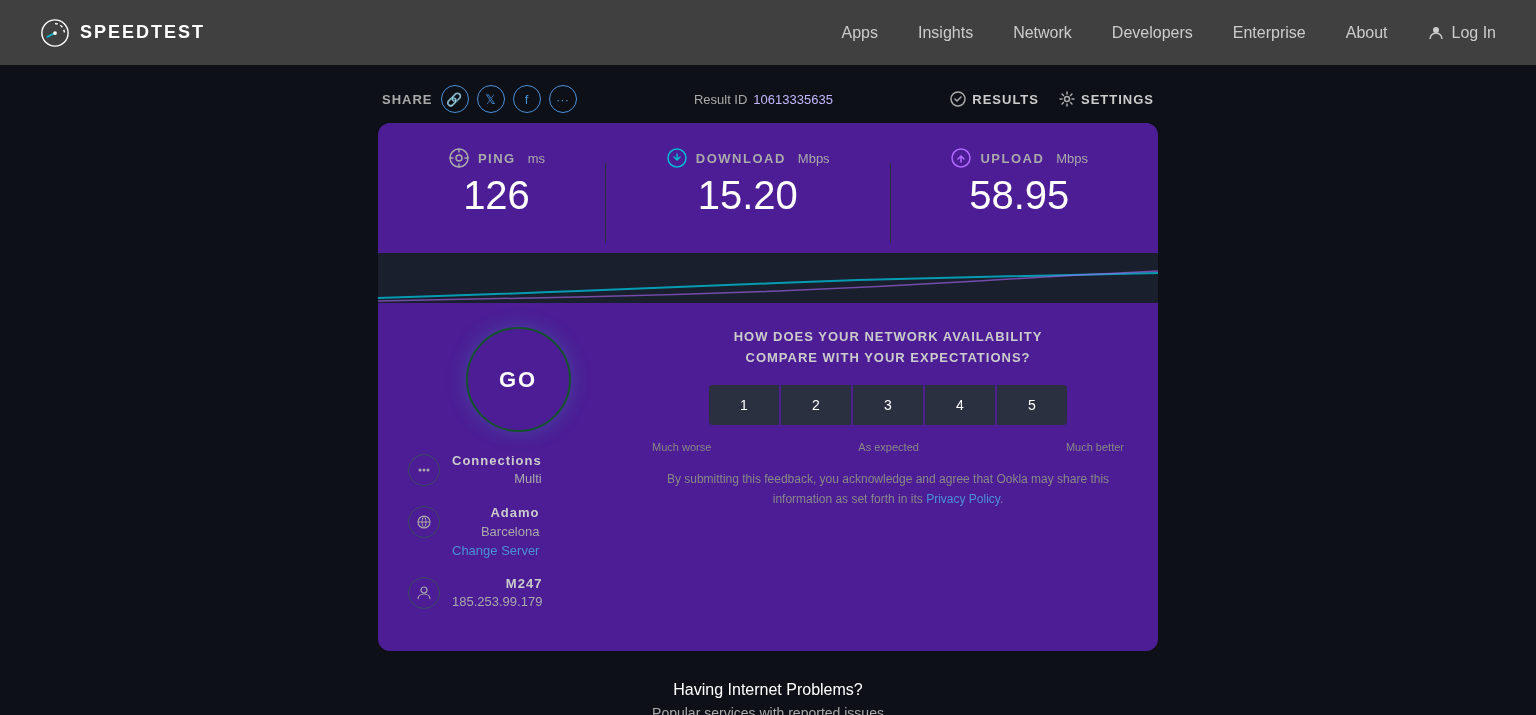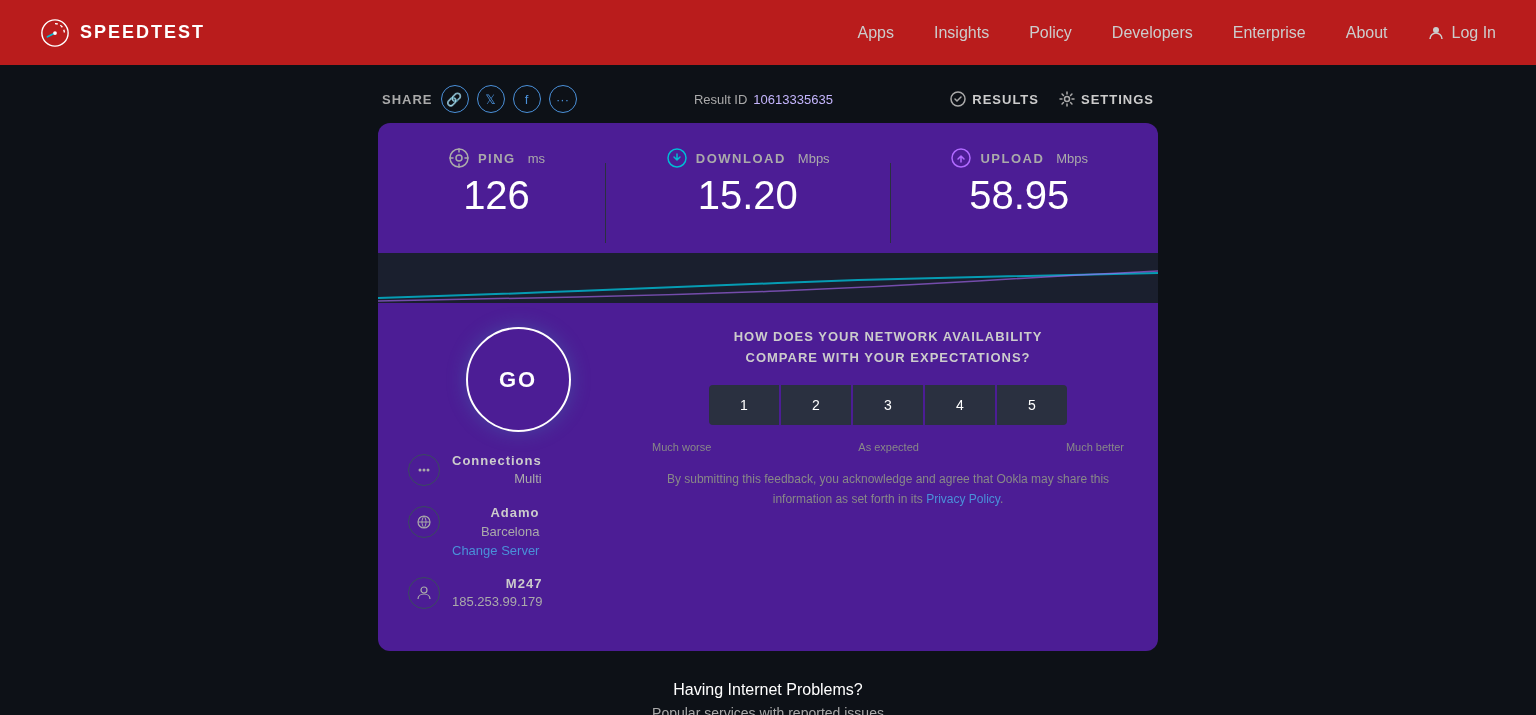--- a/index.html
+++ b/index.html
@@ -10,21 +10,21 @@
       min-height: 715px;
       width: 1536px;
     }
 
     
     nav {
       display: flex;
       align-items: center;
       padding: 0 40px;
       height: 65px;
-      background: #b91c1c;
+      background: #404040;
     }
     .nav-logo {
       display: flex;
       align-items: center;
       gap: 10px;
       margin-right: auto;
     }
     .logo-text {
       font-size: 18px;
       font-weight: 700;
@@ -202,21 +202,21 @@
       display: flex;
       flex-direction: column;
       align-items: center;
       width: 220px;
       flex-shrink: 0;
     }
     .go-btn {
       width: 105px;
       height: 105px;
       border-radius: 50%;
-      border: 2px solid #ffffff;
+      border: 2px solid #14532d;
       background: transparent;
       color: #fff;
       font-size: 22px;
       font-weight: 700;
       letter-spacing: 2px;
       cursor: pointer;
       margin-bottom: 20px;
       box-shadow: 0 0 20px rgba(58,159,191,0.3);
     }
     .info-rows {
@@ -340,21 +340,21 @@
       <circle cx="16" cy="16" r="14" stroke="#ffffff" stroke-width="1.5" fill="none"></circle>
       <path d="M16 16 L8 20" stroke="#00bcd4" stroke-width="2" stroke-linecap="round"></path>
       <circle cx="16" cy="16" r="2" fill="#ffffff"></circle>
       <path d="M16 6 A10 10 0 0 1 26 16" stroke="#ffffff" stroke-width="1.5" fill="none" stroke-dasharray="3,3"></path>
     </svg>
     <span class="logo-text">SPEEDTEST</span>
   </div>
   <ul class="nav-links">
     <li><a href="#">Apps</a></li>
     <li><a href="#">Insights</a></li>
-    <li><a href="#">Policy</a></li>
+    <li><a href="#">Network</a></li>
     <li><a href="#">Developers</a></li>
     <li><a href="#">Enterprise</a></li>
     <li><a href="#">About</a></li>
   </ul>
   <div class="nav-login">
     <svg width="16" height="16" viewBox="0 0 16 16" fill="currentColor">
       <circle cx="8" cy="5" r="3" fill="#ccc"></circle>
       <path d="M2 14c0-3.3 2.7-6 6-6s6 2.7 6 6" stroke="#ccc" stroke-width="1.5" fill="none"></path>
     </svg>
     <span>Log In</span>

